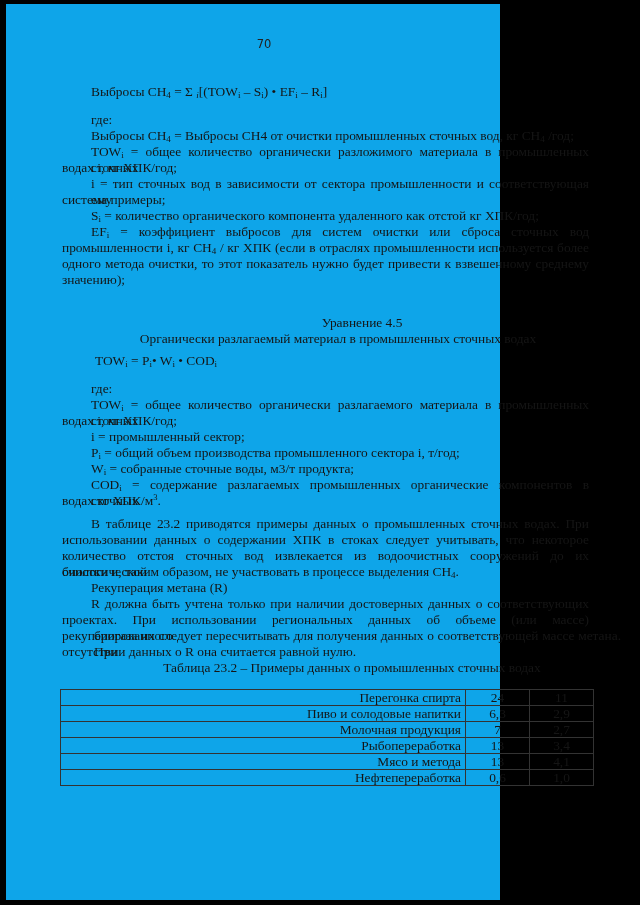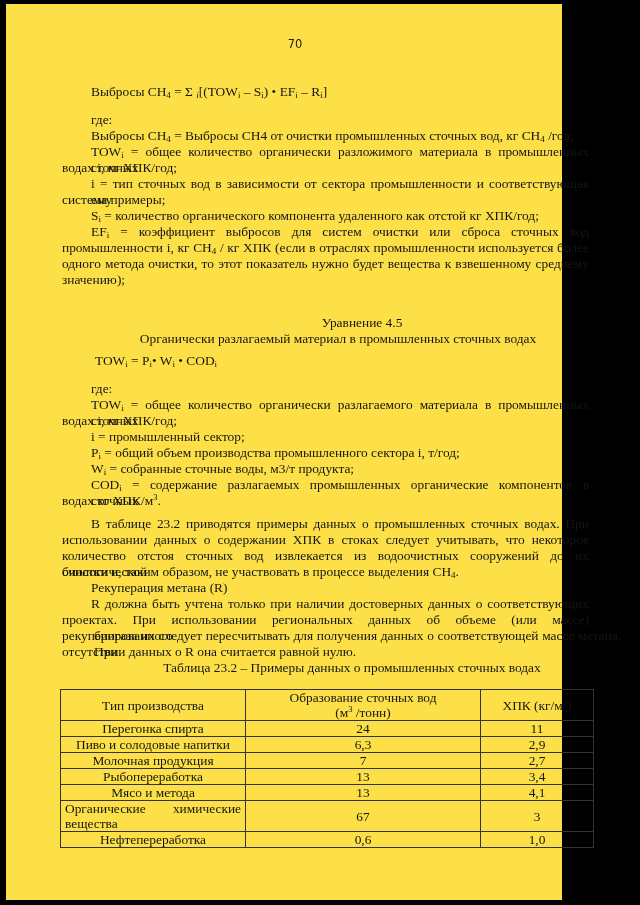--- a/index.html
+++ b/index.html
@@ -1,22 +1,22 @@
 <!DOCTYPE html>
 <html><head>
 <meta charset="utf-8">
 <style>
   html, body { margin: 0; padding: 0; }
   body {
     width: 640px; height: 905px; background: #000; position: relative; overflow: hidden;
     font-family: "Liberation Serif", "DejaVu Serif", serif; color: #111;
   }
   .page {
-    position: absolute; left: 6px; top: 4px; width: 556px; height: 896px;
-    background: #fde047;
+    position: absolute; left: 6px; top: 4px; width: 494px; height: 896px;
+    background: #0ea5e9;
   }
   .pg-num {
     position: absolute; top: 33px; left: 0; width: 100%; text-align: center;
     font-family: "DejaVu Sans", "Liberation Sans", sans-serif; font-size: 11.5px; color: #222;
     padding-left: 22px; box-sizing: border-box;
   }
   .ln {
     position: absolute; font-size: 13.4px; line-height: 16px; white-space: nowrap; color: #151515;
   }
   .just {
@@ -29,21 +29,21 @@
   table.data {
     position: absolute; left: 54px; top: 685px; width: 534px;
     border-collapse: collapse; font-size: 13.4px; line-height: 15px; color: #151515;
   }
   table.data td, table.data th {
     border: 1px solid #333; padding: 0 4px; font-weight: normal;
   }
   table.data th { height: 28px; text-align: center; vertical-align: middle; }
   table.data td { height: 15px; }
   table.data td.num { text-align: center; }
-  table.data td.name { text-align: center; }
+  table.data td.name { text-align: right; }
   table.data td.name.just2 { text-align: justify; text-align-last: left; }
   .col1 { width: 176px; } .col2 { width: 226px; } .col3 { width: 104px; }
 </style>
 </head>
 <body>
 
 <div class="page">
 
   <div class="pg-num">70</div>
 
@@ -68,21 +68,21 @@
   <div class="ln" style="left:85px; top:204px;">
     <span>S</span><sub>i</sub><span> = количество органического компонента удаленного как отстой кг ХПК/год;</span>
   </div>
 
   <div class="ln just" style="left:85px; top:220px; width:498px;">
     <span>EF</span><sub>i</sub><span> = коэффициент выбросов для систем очистки или сброса сточных вод</span>
   </div>
   <div class="ln just" style="left:56px; top:236px; width:527px;">
     <span>промышленности i, кг CH</span><sub>4</sub><span> / кг ХПК (если в отраслях промышленности используется более</span>
   </div>
-  <div class="ln just" style="left:56px; top:252px; width:527px;">одного метода очистки, то этот показатель нужно будет вещества к взвешенному среднему</div>
+  <div class="ln just" style="left:56px; top:252px; width:527px;">одного метода очистки, то этот показатель нужно будет привести к взвешенному среднему</div>
   <div class="ln" style="left:56px; top:268px;">значению);</div>
 
 
   <div class="ln center" style="left:56px; top:311px; width:600px;">Уравнение 4.5</div>
   <div class="ln center" style="left:52px; top:327px; width:560px;">Органически разлагаемый материал в промышленных сточных водах</div>
 
   <div class="ln" style="left:89px; top:349px;">
     <span>TOW</span><sub>i</sub><span> = P</span><sub>i</sub><span>• W</span><sub>i</sub><span> • COD</span><sub>i</sub>
   </div>
 
@@ -120,30 +120,20 @@
   <div class="ln" style="left:85px; top:576px;">Рекуперация метана (R)</div>
   <div class="ln just" style="left:85px; top:592px; width:498px;">R должна быть учтена только при наличии достоверных данных о соответствующих</div>
   <div class="ln just" style="left:56px; top:608px; width:527px;">проектах. При использовании региональных данных об объеме (или массе) рекуперированного</div>
   <div class="ln just" style="left:56px; top:624px; width:527px;margin-left:32px;">биогаза их следует пересчитывать для получения данных о соответствующей массе метана. При</div>
   <div class="ln" style="left:56px; top:640px;">отсутствии данных о R она считается равной нулю.</div>
 
   <div class="ln center" style="left:56px; top:656px; width:580px;">Таблица 23.2 – Примеры данных о промышленных сточных водах</div>
 
   <table class="data">
     <tbody>
-        <tr>
-      <th class="col1">Тип производства</th>
-      <th class="col2">
-        <span>Образование сточных вод</span><br>
-        <span>(м</span><sup>3</sup><span> /тонн)</span>
-      </th>
-      <th class="col3">
-        <span>ХПК (кг/м</span><sup>3</sup><span>)</span>
-      </th>
-    </tr>
     <tr>
       <td class="name">Перегонка спирта</td>
       <td class="num">24</td>
       <td class="num">11</td>
     </tr>
     <tr>
       <td class="name">Пиво и солодовые напитки</td>
       <td class="num">6,3</td>
       <td class="num">2,9</td>
     </tr>
@@ -156,25 +146,20 @@
       <td class="name">Рыбопереработка</td>
       <td class="num">13</td>
       <td class="num">3,4</td>
     </tr>
     <tr>
       <td class="name">Мясо и метода</td>
       <td class="num">13</td>
       <td class="num">4,1</td>
     </tr>
     <tr>
-      <td class="name just2" style="white-space:normal; height:30px;">Органические химические вещества</td>
-      <td class="num">67</td>
-      <td class="num">3</td>
-    </tr>
-    <tr>
       <td class="name">Нефтепереработка</td>
       <td class="num">0,6</td>
       <td class="num">1,0</td>
     </tr>
   </tbody>
     </table>
 
 </div>
 
 </body></html>

